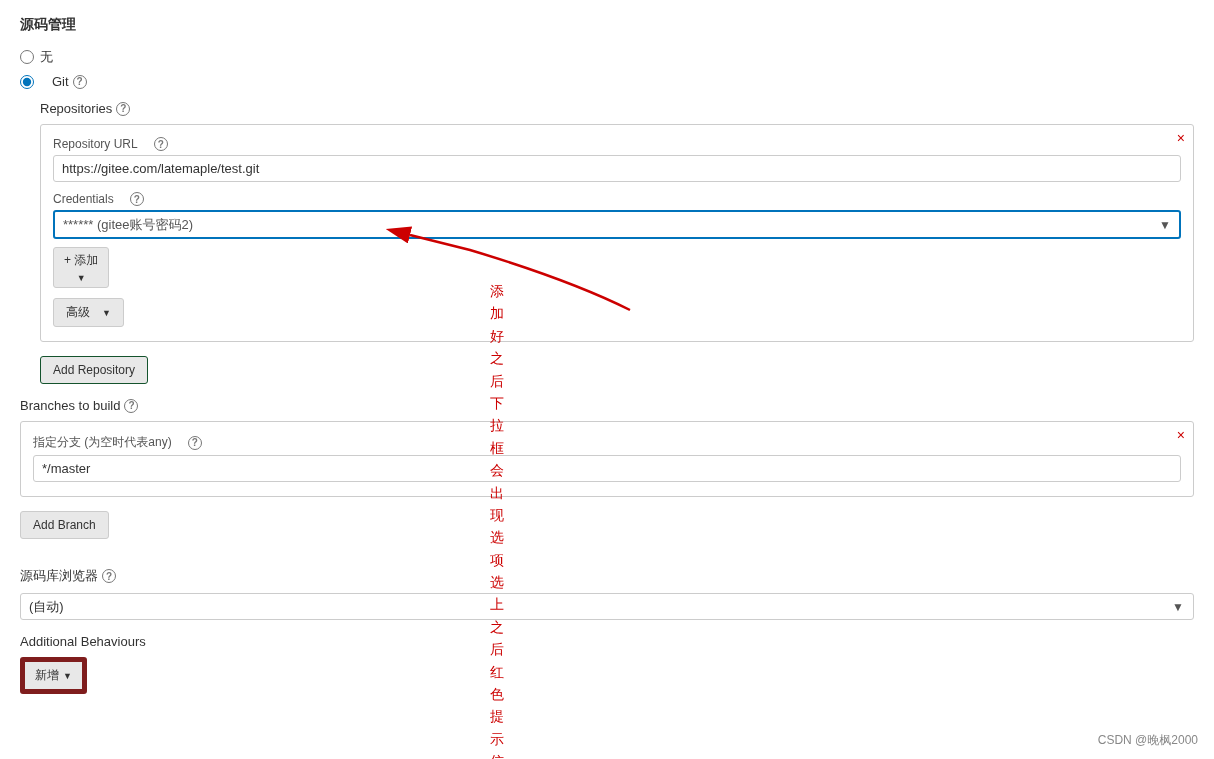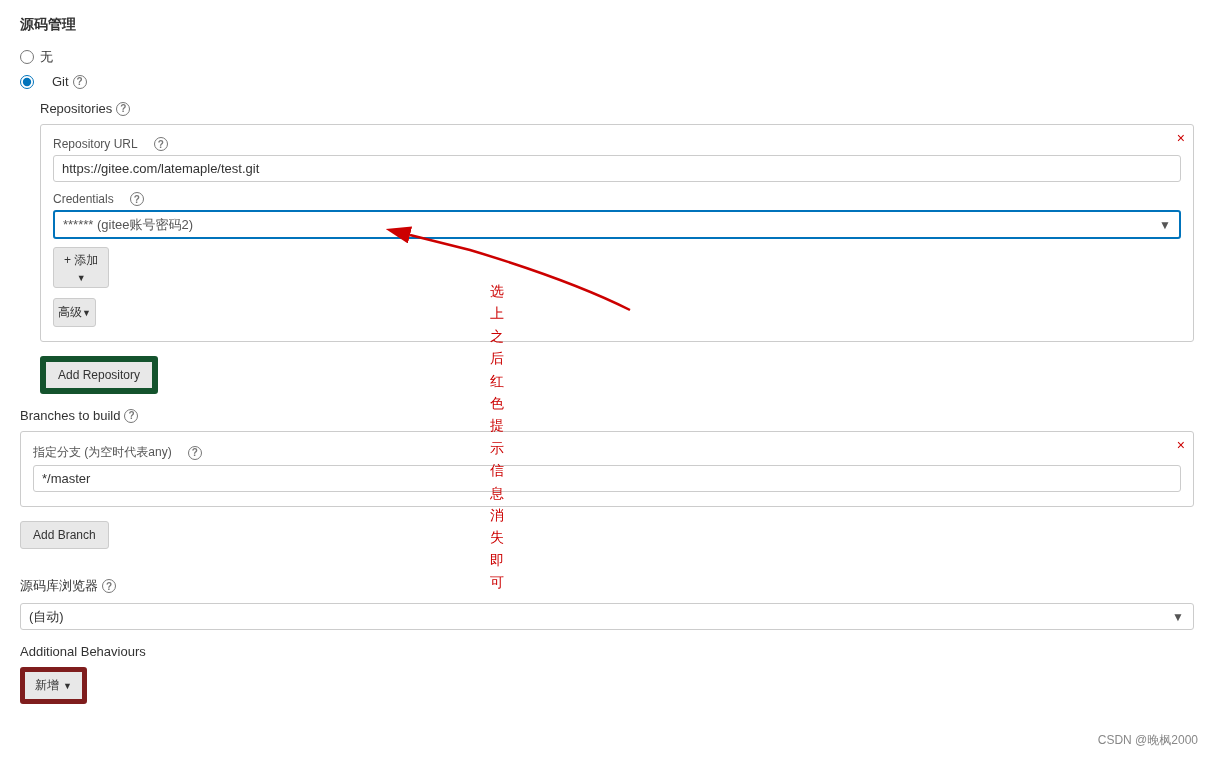--- a/index.html
+++ b/index.html
@@ -136,32 +136,32 @@
       align-items: center;
       gap: 4px;
       color: #333;
       flex-direction: column;
     }
     .advanced-btn {
       margin-top: 10px;
       background: #e8e8e8;
       border: 1px solid #ccc;
       border-radius: 3px;
-      padding: 5px 4px;
+      padding: 5px 12px;
       font-size: 12px;
       cursor: pointer;
       display: inline-flex;
       align-items: center;
-      gap: 0;
+      gap: 12px;
       color: #333;
     }
     .add-repository-btn {
       margin-bottom: 14px;
       background: #e8e8e8;
-      border: 6px solid #14532d;
+      border: 1px solid #14532d;
       border-radius: 3px;
       padding: 6px 12px;
       font-size: 12px;
       cursor: pointer;
       color: #333;
     }
     .branches-section {
       margin-bottom: 14px;
     }
     .branch-box {
@@ -362,18 +362,19 @@
   <div class="annotation-container">
     <svg class="arrow-svg" width="300" height="120" viewBox="0 0 300 120">
       <defs>
         <marker id="arrowhead" markerWidth="10" markerHeight="7" refX="0" refY="3.5" orient="auto">
           <polygon points="0 0, 10 3.5, 0 7" fill="#c00"></polygon>
         </marker>
       </defs>
       <path d="M 260 90 Q 200 60 100 30 L 40 15" stroke="#c00" stroke-width="2.5" fill="none" marker-end="url(#arrowhead)"></path>
     </svg>
     <div class="annotation-text">
+      <div>添加好之后下拉框会出现选项</div>
       <div>选上之后红色提示信息消失即可</div>
     </div>
   </div>
 
   <div class="watermark">CSDN @晚枫2000</div>
 </div>
 
 </body></html>

